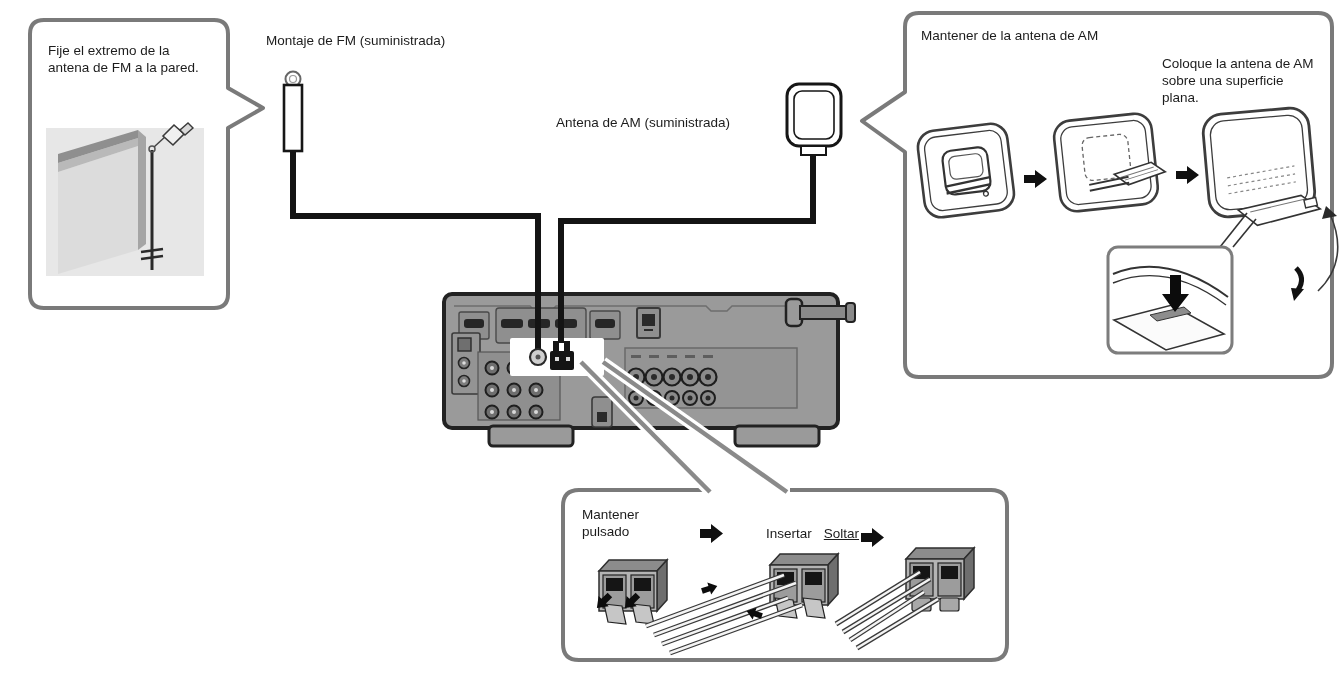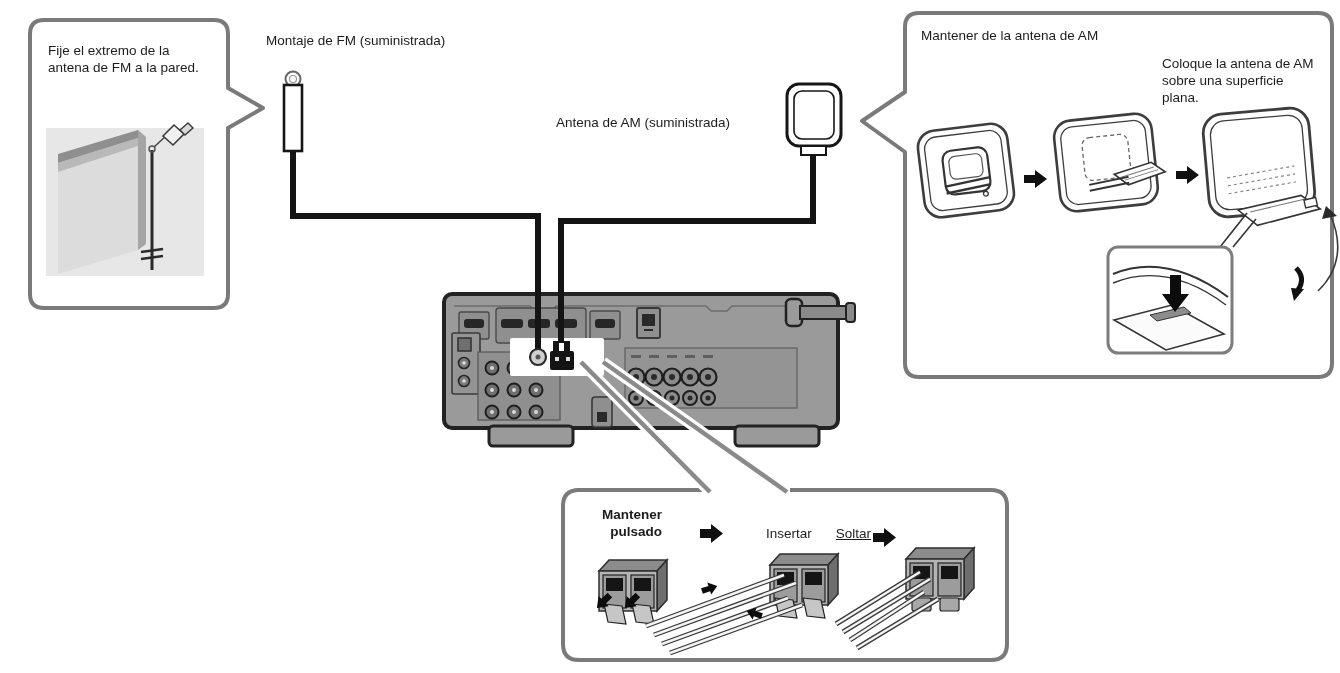--- a/index.html
+++ b/index.html
@@ -1,21 +1,21 @@
 <!DOCTYPE html>
 <html><head>
 <meta charset="utf-8">
 <style>
   html,body{margin:0;padding:0;background:#ffffff;}
   #canvas{position:relative;width:1340px;height:673px;background:#ffffff;overflow:hidden;
           font-family:"Liberation Sans",sans-serif;color:#1c1c1c;}
   #artwork{position:absolute;left:0;top:0;}
   .label{position:absolute;font-size:13.5px;line-height:17px;color:#1c1c1c;white-space:nowrap;}
   .wrap{white-space:normal;}
-  .center{text-align:right;font-weight:bold;}
+  .center{text-align:left;}
   .row{position:absolute;display:flex;align-items:center;}
   .row svg{display:block;}
 </style>
 </head>
 <body>
 
 <div id="canvas">
 
 <svg id="artwork" width="1340" height="673" viewBox="0 0 1340 673">
   <defs>
@@ -298,19 +298,19 @@
 <div class="label wrap center" style="left:582px;top:506px;width:80px;">Mantener pulsado</div>
 
 <div class="row" style="left:700px;top:524px;">
   <svg width="24" height="19" viewBox="0 0 24 19">
         <polygon points="0,5 11,5 11,0 23,9.5 11,19 11,14 0,14" fill="#101010"></polygon>
       </svg>
 </div>
 
 <div class="row" style="left:766px;top:520px;justify-content:space-between;">
   <span class="label" style="position:static;">Insertar</span>
-  <span class="label" style="position:static;margin-left:24px;text-decoration:underline;">Soltar</span>
+  <span class="label" style="position:static;margin-left:12px;text-decoration:underline;">Soltar</span>
   <svg width="24" height="19" viewBox="0 0 24 19" style="margin-left:2px;margin-top:8px;">
     <polygon points="0,5 11,5 11,0 23,9.5 11,19 11,14 0,14" fill="#101010"></polygon>
   </svg>
 </div>
 
 </div>
 
 </body></html>

